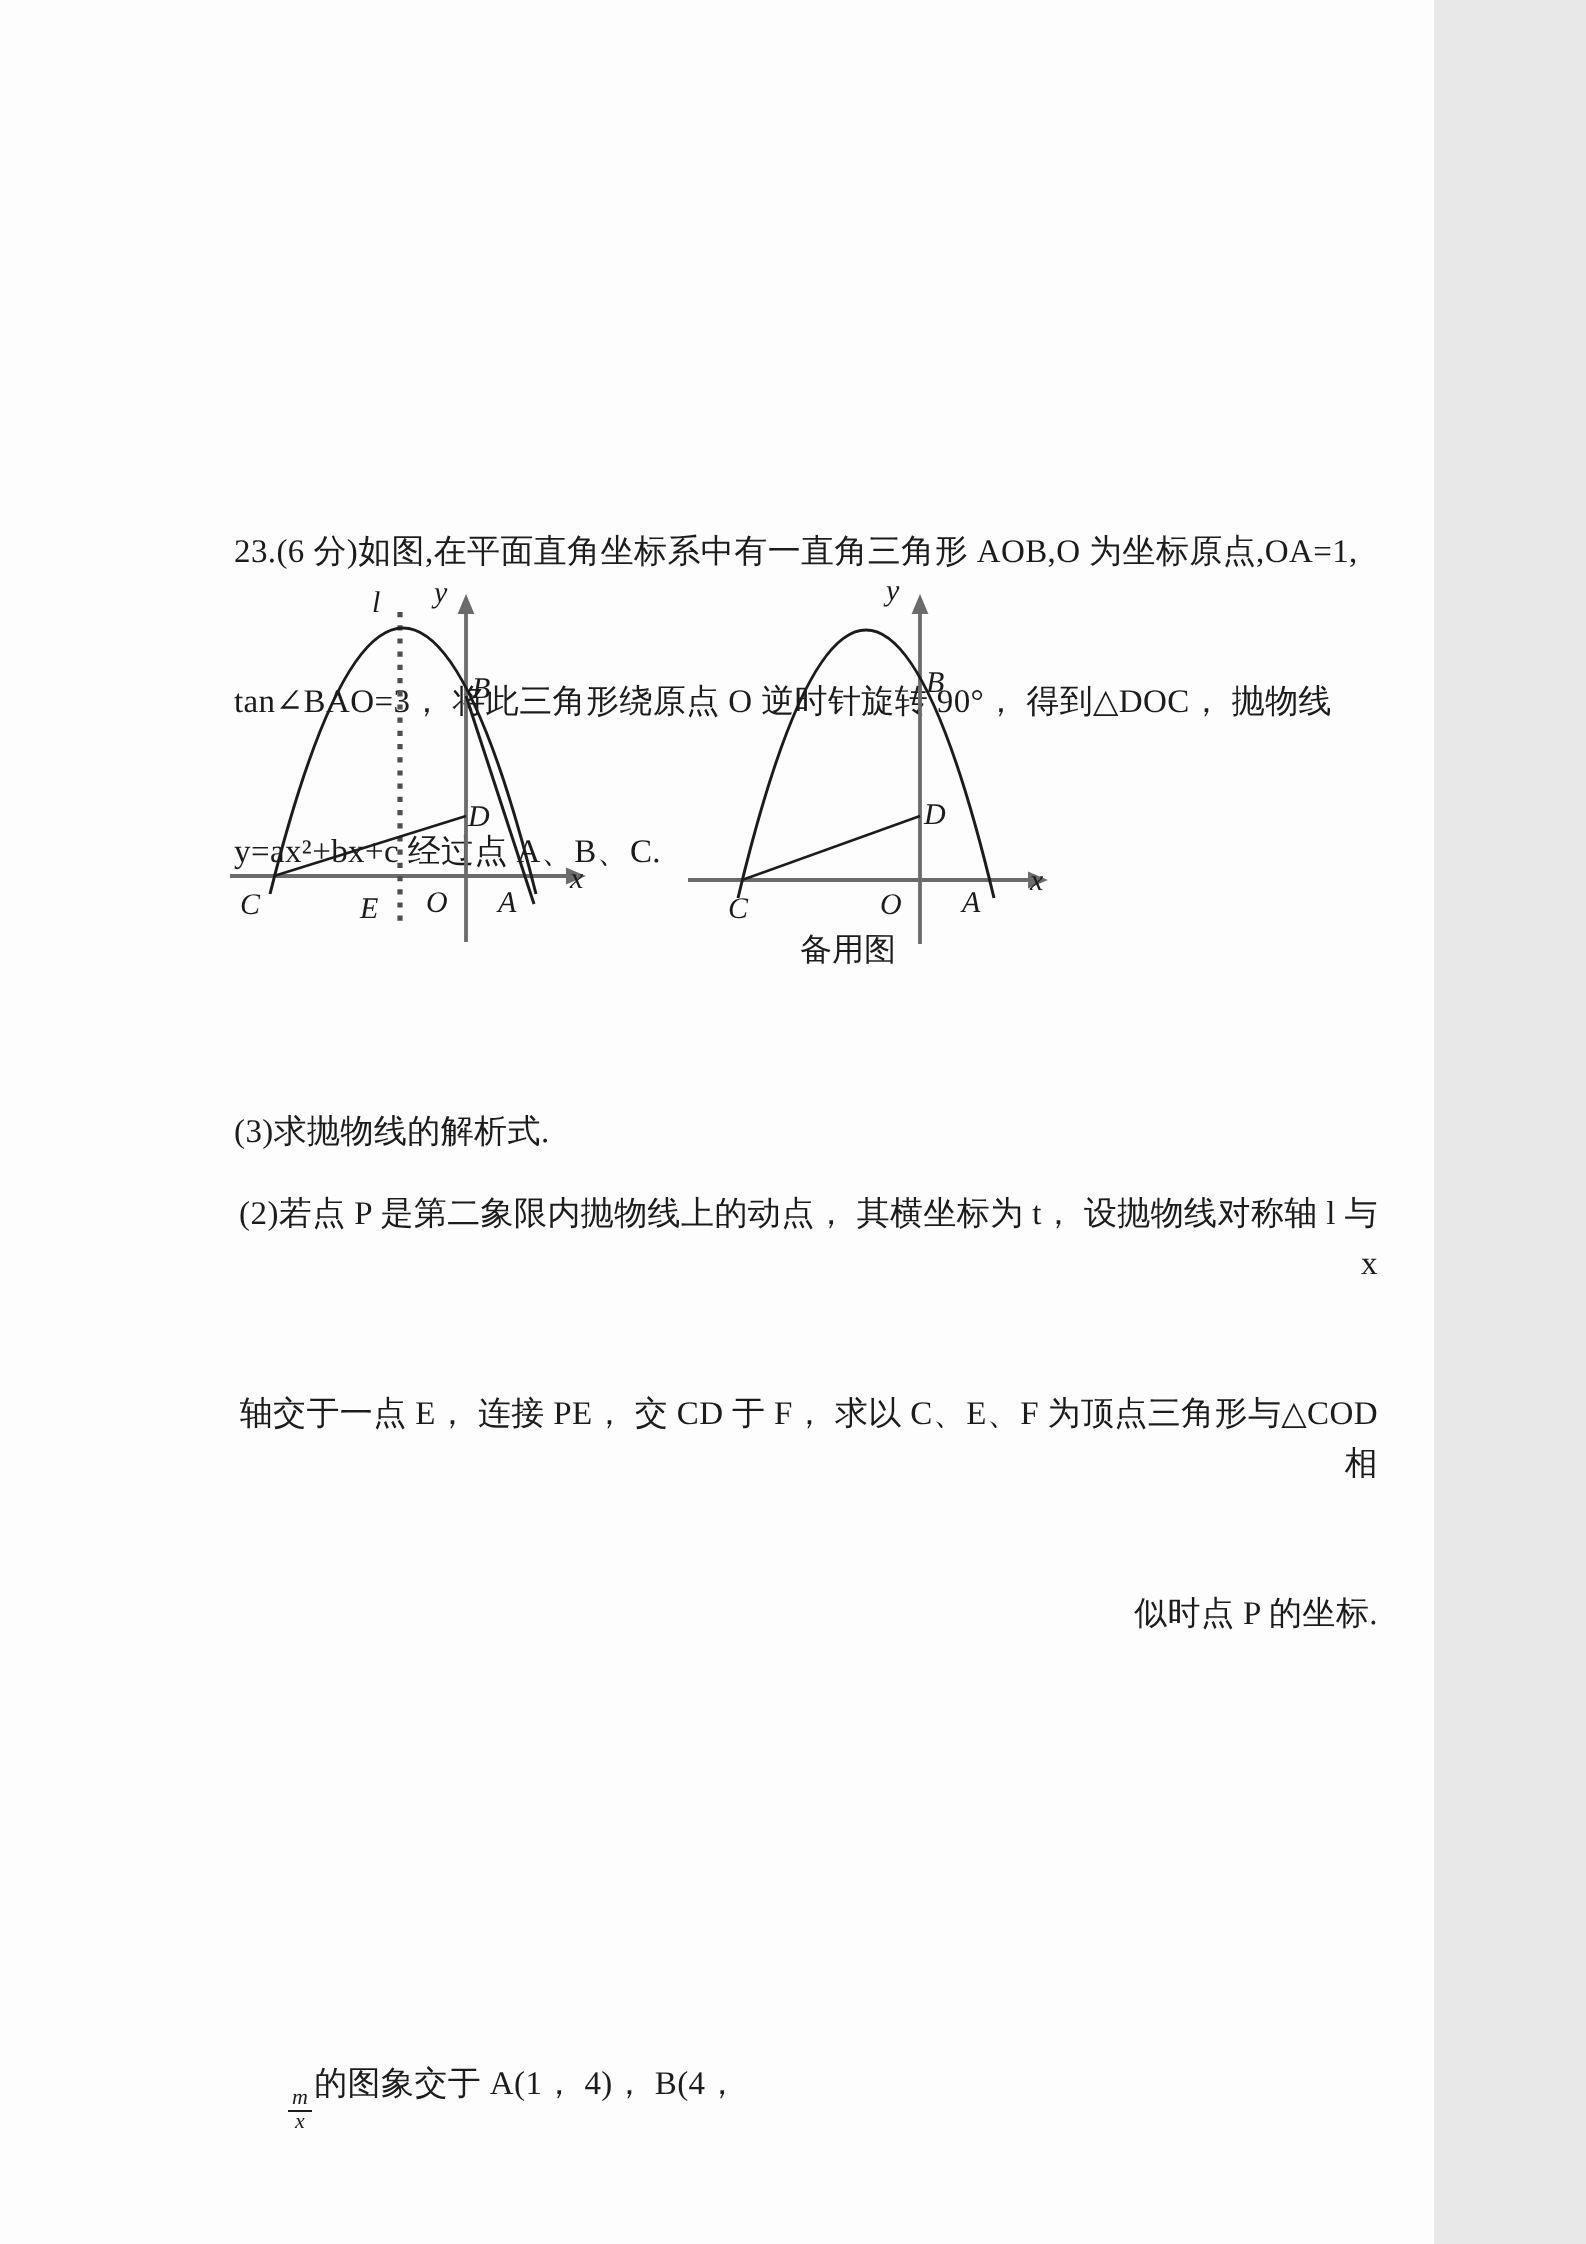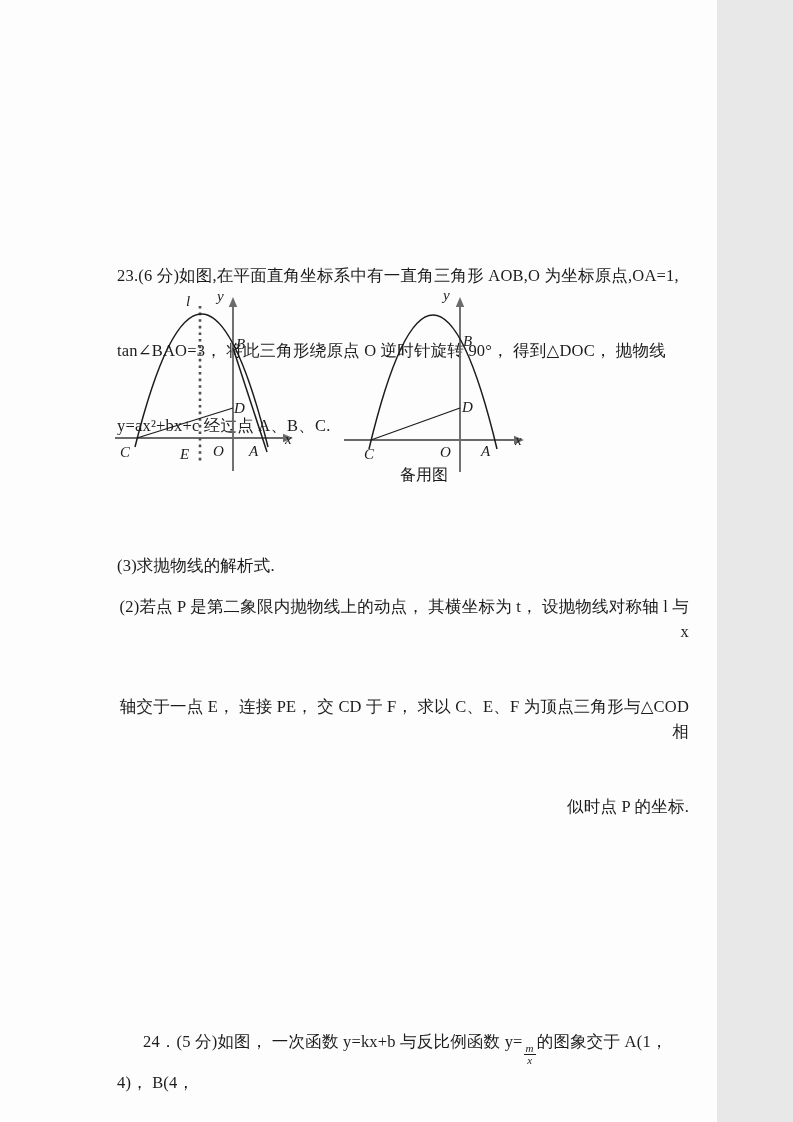--- a/index.html
+++ b/index.html
@@ -112,18 +112,18 @@
   </div>
 
   <div class="para p-part2">
     <div>(2)若点 P 是第二象限内抛物线上的动点， 其横坐标为 t， 设抛物线对称轴 l 与 x</div>
     <div>轴交于一点 E， 连接 PE， 交 CD 于 F， 求以 C、E、F 为顶点三角形与△COD 相</div>
     <div>似时点 P 的坐标.</div>
   </div>
 
   <div class="para p24">
     <div>
-      <span>24．(5 分)如图， 一次函数 y=kx+b 与反比例函数 y=</span><span class="frac"><span class="num">m</span><span class="den">x</span></span><span>的图象交于 A(1， 4)， B(4，</span>
+      <span class="frac"><span class="num">m</span><span class="den">x</span></span><span>的图象交于 A(1， 4)， B(4，</span>
     </div>
     
   </div>
 
 </div>
 
 </body></html>

